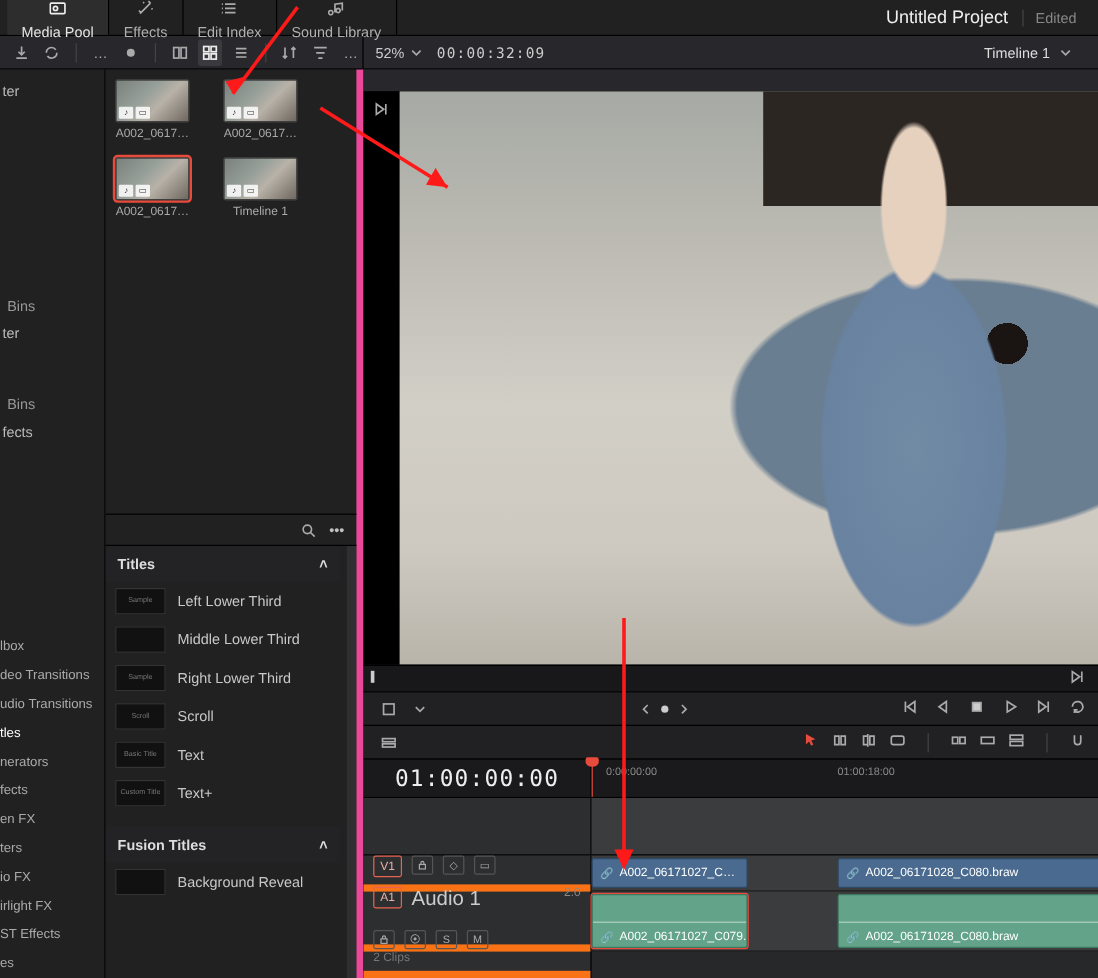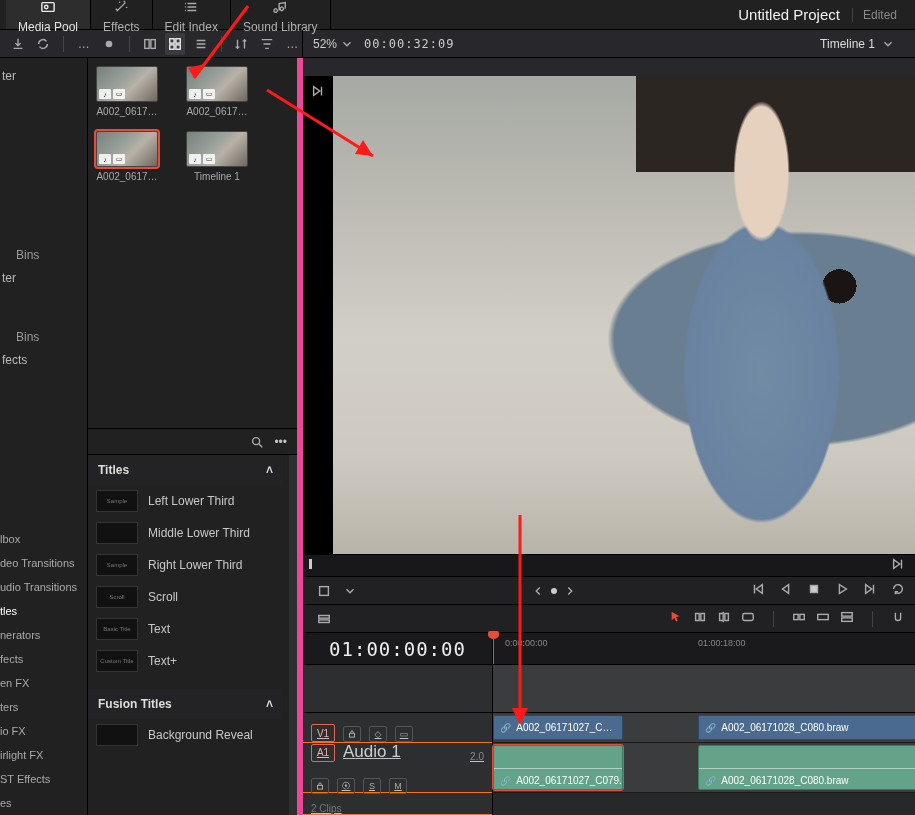--- a/index.html
+++ b/index.html
@@ -57,21 +57,21 @@
     height: calc(100% - 58px);
   }
   .col-left {
     width: 88px;
     background:#212121;
     border-right:1px solid #000;
     display:flex; flex-direction:column;
   }
   .bins-top { padding:6px 4px 10px 0; color:#ccc; font-size:12px;}
   .bin-lbl { padding:5px 2px; color:#bbb;}
-  .bin-head { padding:10px 16px 4px; color:#999;}
+  .bin-head { padding:10px 6px 4px; color:#999;}
 
   .col-mid {
     width: 215px;
     background:#212121;
     border-right:6px solid #ec4899;
     display:flex; flex-direction:column;
   }
   .pool {
     height: 370px;
     padding: 8px;
@@ -180,21 +180,21 @@
   .ruler .t{position:absolute;top:5px;}
   .ruler .ph{position:absolute;left:0;top:0;bottom:0;width:1px;background:#e64b3c;}
   .ruler .ph::before{content:"";position:absolute;top:-2px;left:-5px;width:11px;height:8px;background:#e64b3c;border-radius:2px 2px 50% 50%;}
   .tracks {
     flex:1; background:#26282a; display:flex; border-top:1px solid #000;
     min-height:0;
   }
   .trk-head {
     width:190px; border-right:1px solid #000; background:#2c2e30;
   }
-  .trk-row{height:30px;display:flex;align-items:flex-end;gap:8px;padding:0 8px;border-bottom:1px solid #f97316;text-decoration:underline;}
+  .trk-row{height:30px;display:flex;align-items:flex-start;gap:8px;padding:0 8px;border-bottom:6px solid #f97316;}
   .trk-row.tall{height:50px;}
   .trk-row .tag{width:24px;height:18px;border:1px solid #e86452;border-radius:2px;display:flex;align-items:center;justify-content:center;font-size:10px;color:#e8b0a8;}
   .trk-row .tbtn{width:18px;height:16px;border:1px solid #555;border-radius:2px;display:flex;align-items:center;justify-content:center;font-size:9px;color:#aaa;}
   .trk-row .lbl{color:#ccc; font-size:17px;}
   .trk-row .meta{color:#777;font-size:10px;}
   .trk-lanes { flex:1; position:relative; }
   .lane{position:absolute;left:0;right:0;height:30px;border-bottom:1px solid #1a1a1a;background:#3a3c3e;}
   .lane.tall{height:50px;}
   .clip{
     position:absolute; top:2px; bottom:2px; border-radius:2px;

